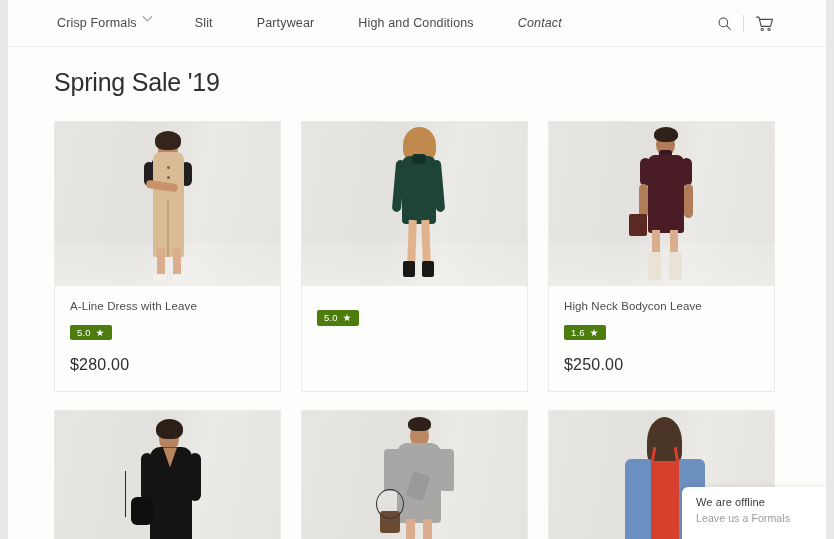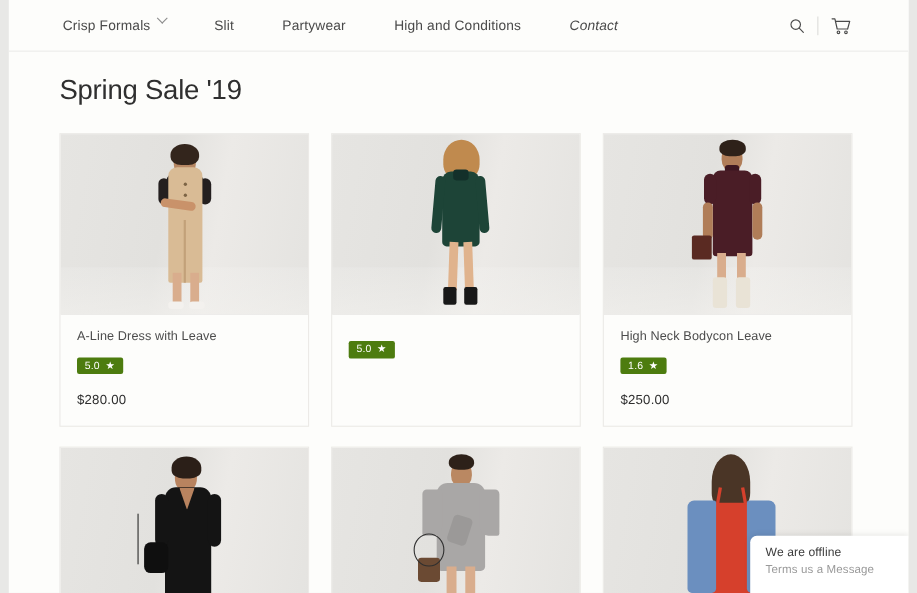--- a/index.html
+++ b/index.html
@@ -150,21 +150,21 @@
     border-radius: 2px;
     color: #ffffff;
     font-size: 9.5px;
     letter-spacing: 0.2px;
     line-height: 1;
   }
   .badge .star { font-size: 9.5px; line-height: 1; }
 
   .card-price {
     margin-top: 16px;
-    font-size: 12px;
+    font-size: 16px;
     color: #2f2f2f;
     letter-spacing: 0.2px;
   }
 
   
   .ph { position: absolute; }
   .bg-wash {
     position: absolute; inset: 0;
     background: linear-gradient(100deg,#e6e5e2 0%,#e2e1de 42%,#eceae7 62%,#e4e3e0 100%);
   }
@@ -379,17 +379,17 @@
           <div class="ph" style="left:76px;top:48px;width:26px;height:84px;background:#6b8fbf;border-radius:6px 2px 4px 4px;"></div>
           <div class="ph" style="left:130px;top:48px;width:26px;height:84px;background:#6b8fbf;border-radius:2px 6px 4px 4px;"></div>
         </div>
 
       </div>
 
     </div>
 
     <div class="chat">
       <div class="chat-title">We are offline</div>
-      <div class="chat-sub">Terms us a Message</div>
+      <div class="chat-sub">Leave us a Formals</div>
     </div>
 
   </div>
 </div>
 
 </body></html>

